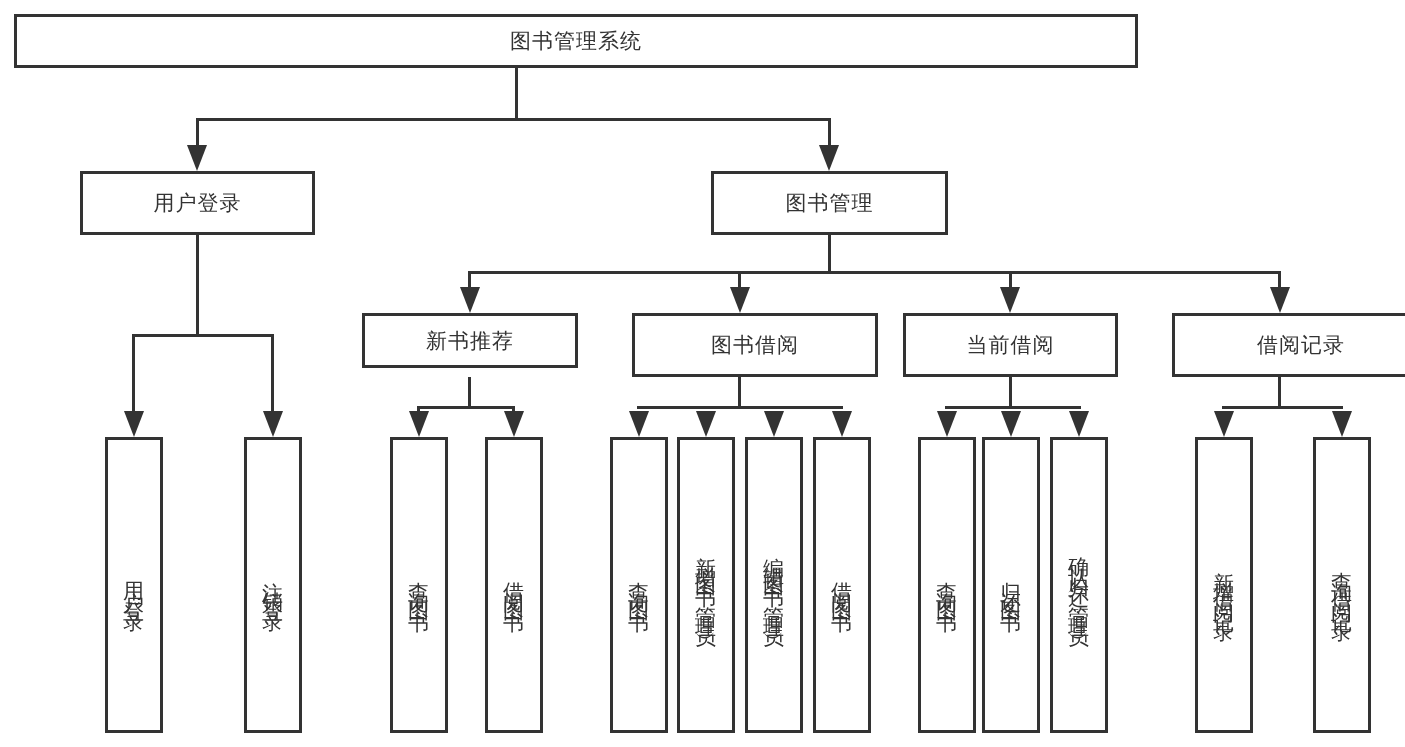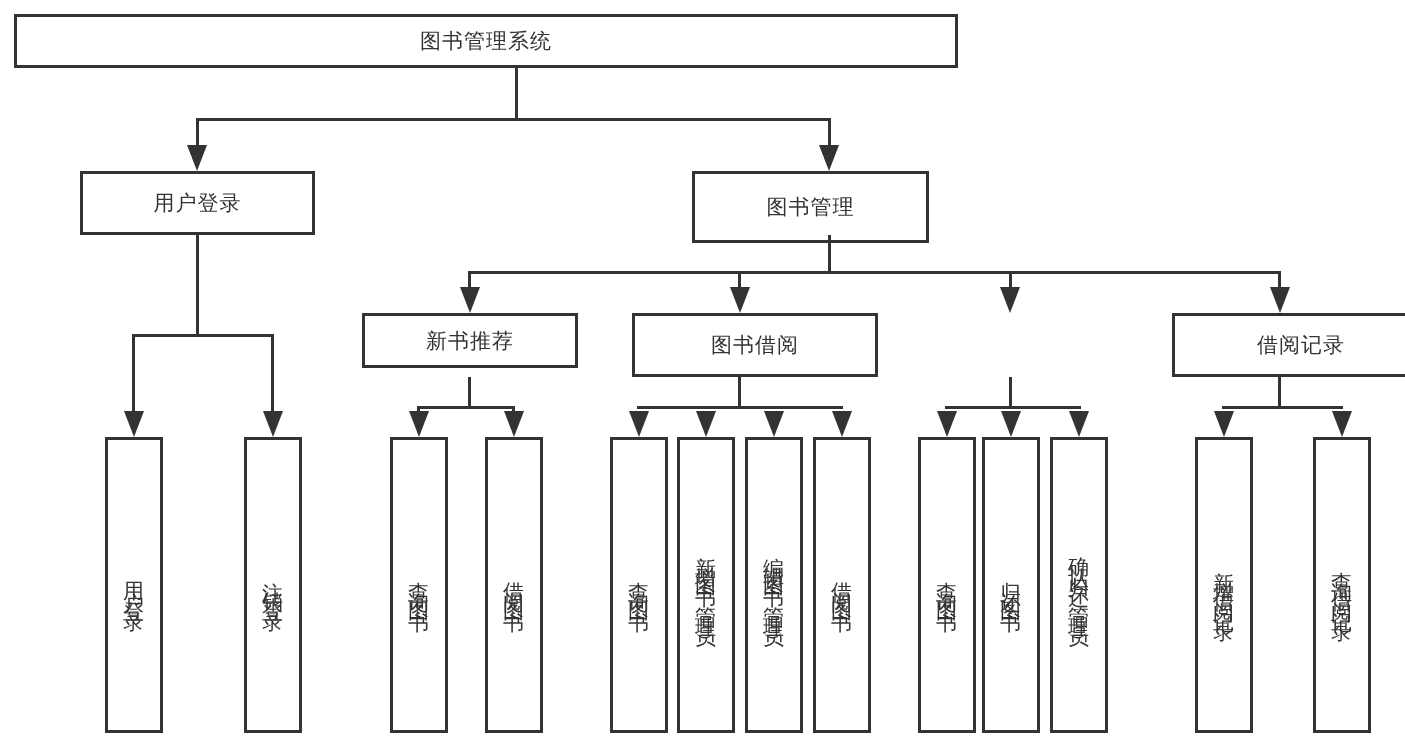--- a/index.html
+++ b/index.html
@@ -61,36 +61,39 @@
     opacity:.85;
     letter-spacing:1px;
     white-space:nowrap;
   }
 </style>
 </head>
 <body>
 
 <div class="stage">
 
-  <div class="node" style="left:14px;top:14px;width:944px;height:54px">
+  <div class="node" style="left:14px;top:14px;width:1124px;height:54px">
     <span>图书管理系统</span>
   </div>
 
   <div class="node" style="left:80px;top:171px;width:235px;height:64px">
     <span>用户登录</span>
   </div>
-  <div class="node" style="left:692px;top:171px;width:237px;height:72px">
+  <div class="node" style="left:711px;top:171px;width:237px;height:64px">
     <span>图书管理</span>
   </div>
 
   <div class="node" style="left:362px;top:313px;width:216px;height:55px">
     <span>新书推荐</span>
   </div>
   <div class="node" style="left:632px;top:313px;width:246px;height:64px">
     <span>图书借阅</span>
+  </div>
+  <div class="node" style="left:903px;top:313px;width:215px;height:64px">
+    <span>当前借阅</span>
   </div>
   <div class="node" style="left:1172px;top:313px;width:258px;height:64px">
     <span>借阅记录</span>
   </div>
 
   <div class="leaf" style="left:105px;top:437px;width:58px;height:296px">
     <span class="vtext">用户登录</span>
   </div>
   <div class="leaf" style="left:244px;top:437px;width:58px;height:296px">
     <span class="vtext">注销登录</span>

